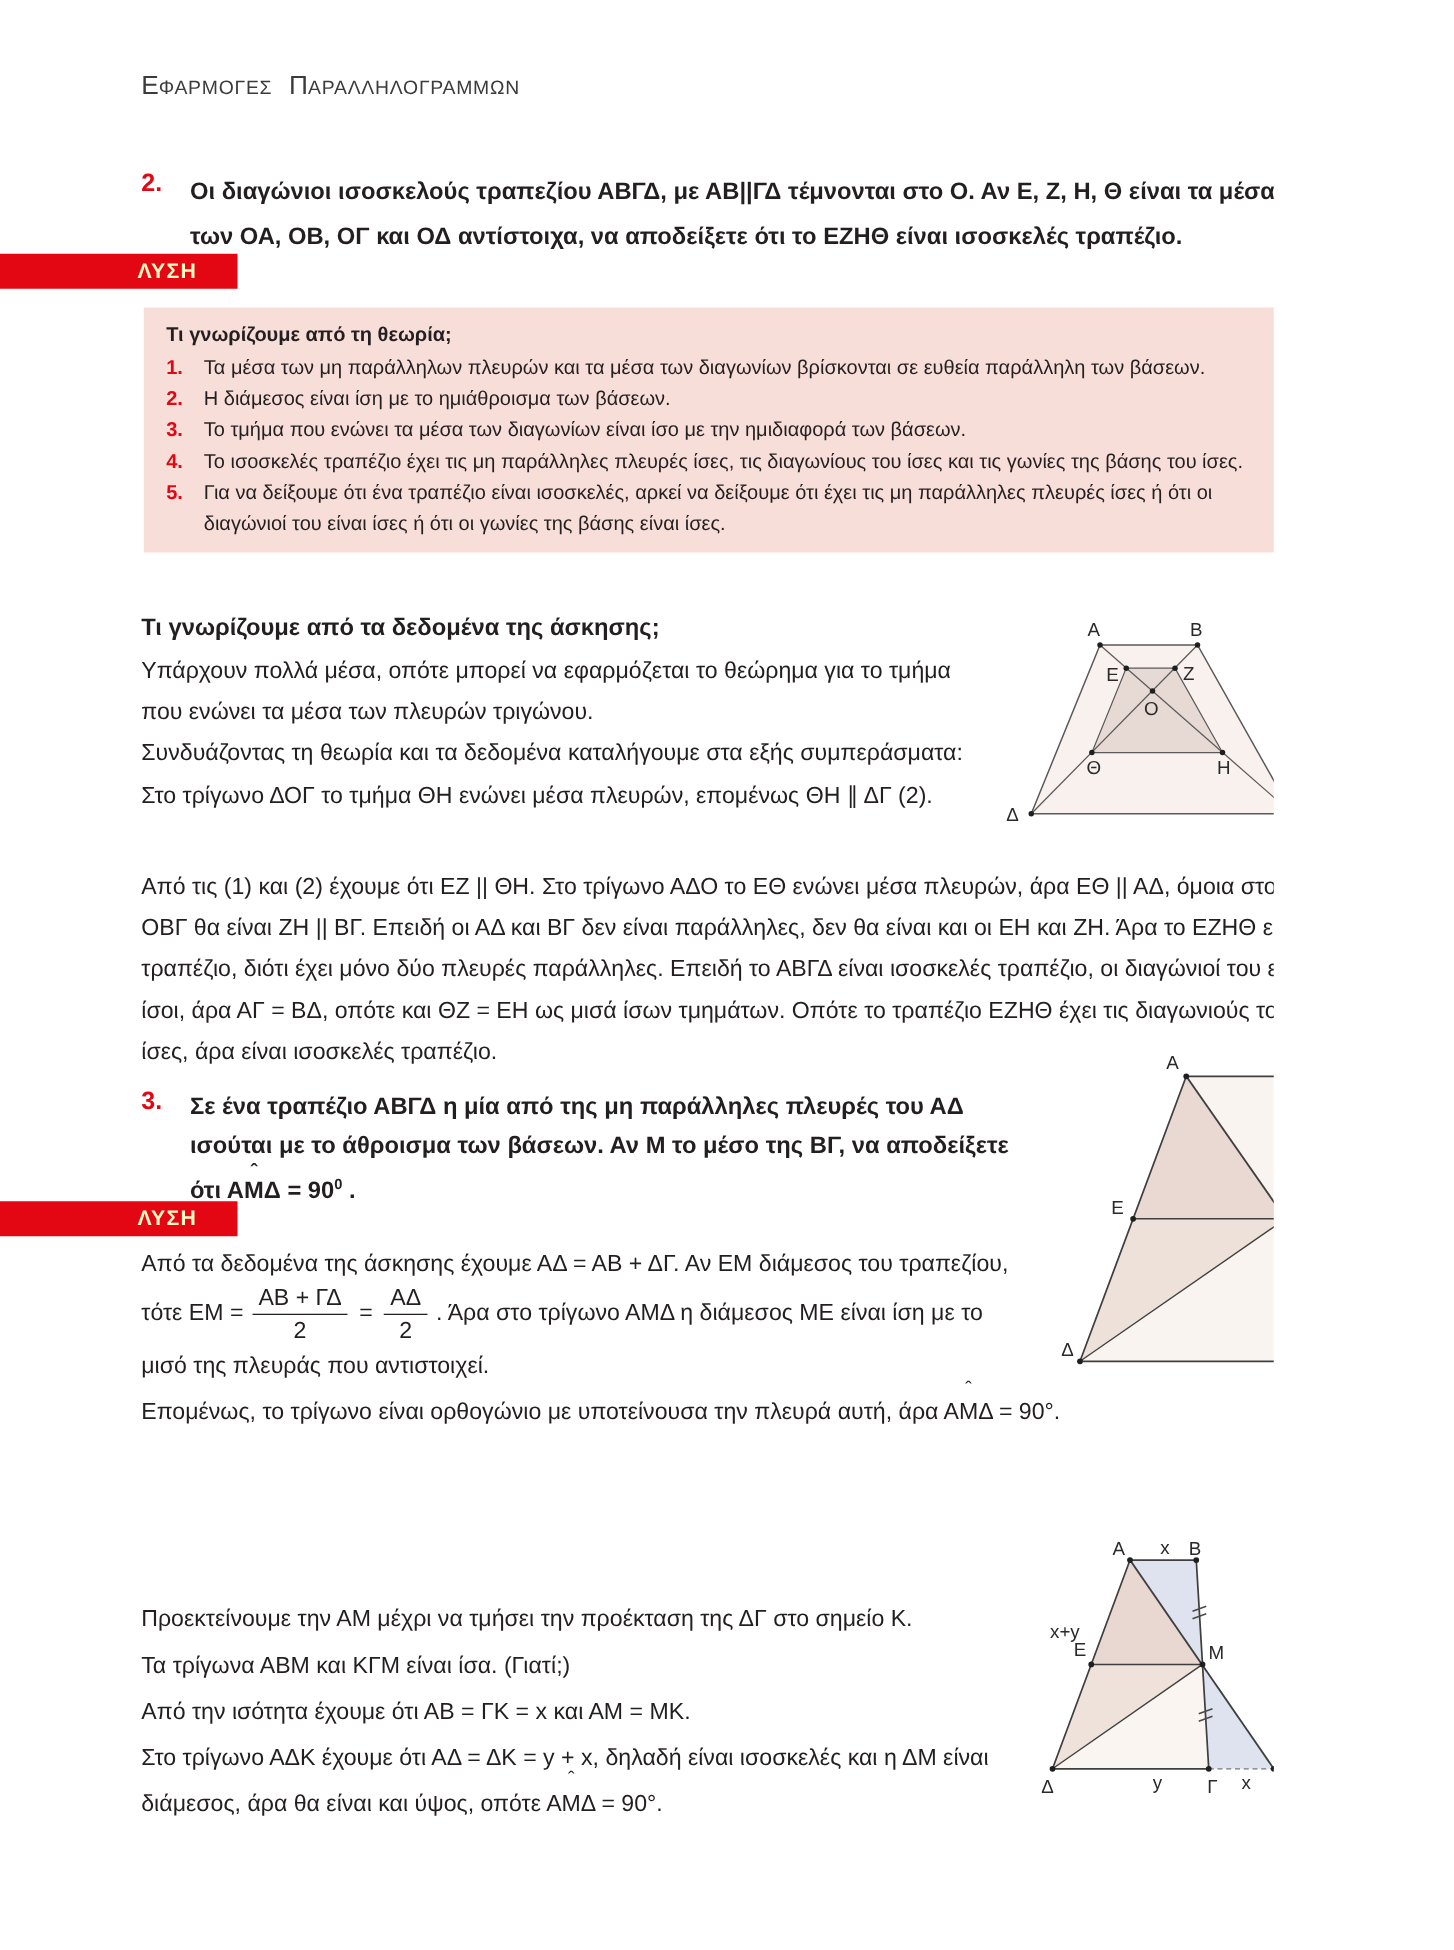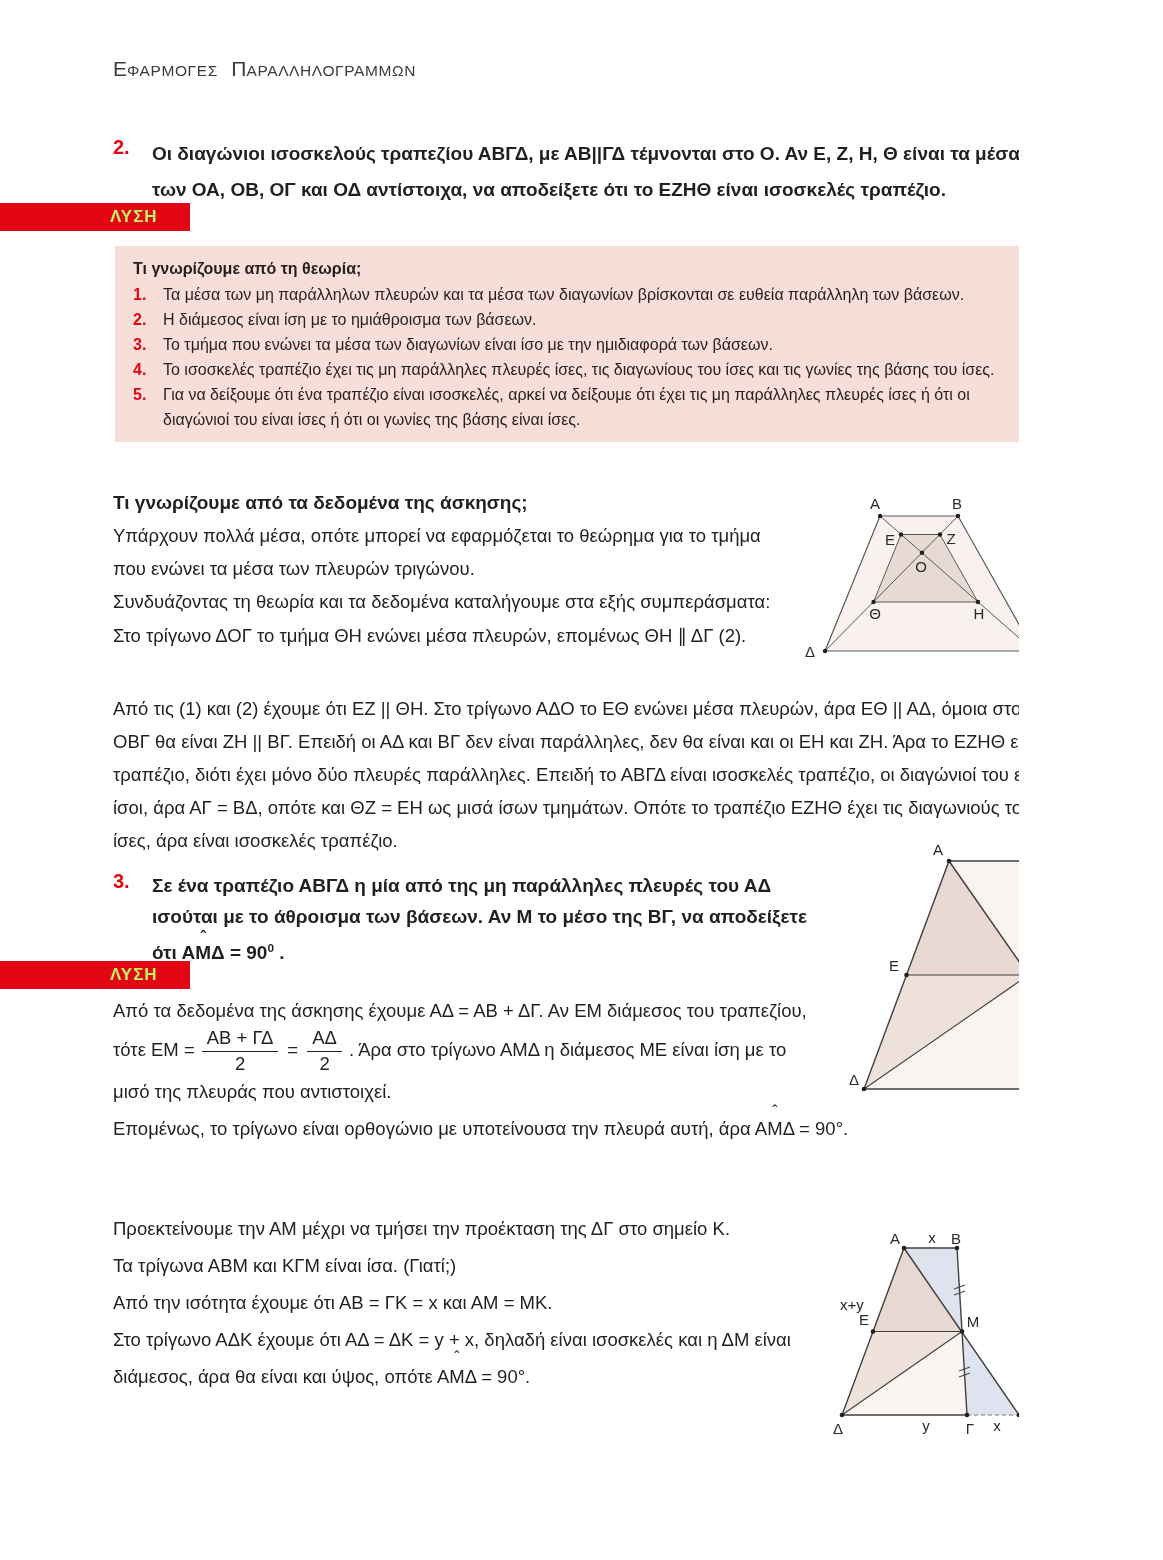--- a/index.html
+++ b/index.html
@@ -15,21 +15,21 @@
 
   
   .prob{position:absolute;left:113px;display:flex;}
   .prob .pnum{width:39px;color:#e30613;font-weight:bold;font-size:20px;flex:none;}
   .prob .ptext{font-weight:bold;font-size:19px;line-height:36px;}
   #prob2{top:136px;width:940px;}
   #prob3{top:870px;width:700px;}
   #prob3 .ptext{line-height:31px;}
 
   
-  .lysi{position:absolute;left:0;width:190px;height:28px;background:#e30613;color:#bef264;
+  .lysi{position:absolute;left:0;width:190px;height:28px;background:#e30613;color:#fef9c3;
         font-weight:bold;font-size:17px;letter-spacing:1px;display:flex;align-items:center;
         padding-left:110px;box-sizing:border-box;}
   #lysi1{top:203px;}
   #lysi2{top:961px;}
 
   
   .pinkbox{position:absolute;left:115px;width:933px;background:#f8ded8;box-sizing:border-box;}
   #theorybox{top:246px;padding:10px 18px 10px 18px;font-size:16px;line-height:25px;}
   #theorybox .btitle{font-weight:bold;line-height:26px;}
   .titem{display:flex;}
@@ -39,21 +39,21 @@
 
   
   .bodytext{font-size:18.5px;line-height:33px;}
   .abs{position:absolute;left:113px;}
   #datasec{top:486px;width:672px;}
   #datasec .btitle{font-weight:bold;font-size:19px;line-height:33px;}
   #ds-line1,#ds-line2{margin-top:1px;}
   #bigpara{top:692px;width:940px;}
   #sol3p1{top:994px;width:700px;}
   #sol3p2{top:1112px;width:880px;}
-  #altsec{top:1210px;width:705px;font-size:18.5px;line-height:37px;}
+  #altsec{top:1276px;width:705px;font-size:18.5px;line-height:37px;}
 
   
   .frac{display:inline-block;text-align:center;vertical-align:middle;margin:0 7px;line-height:normal;}
   .frac .num{display:block;border-bottom:1.6px solid #231f20;padding:0 5px 2px;}
   .frac .den{display:block;padding-top:1px;}
   .eqsign{margin:0 2px;}
 
   
   .hat{position:relative;display:inline-block;}
   .hat::after{content:"ˆ";position:absolute;left:50%;top:-0.5em;transform:translateX(-50%);

